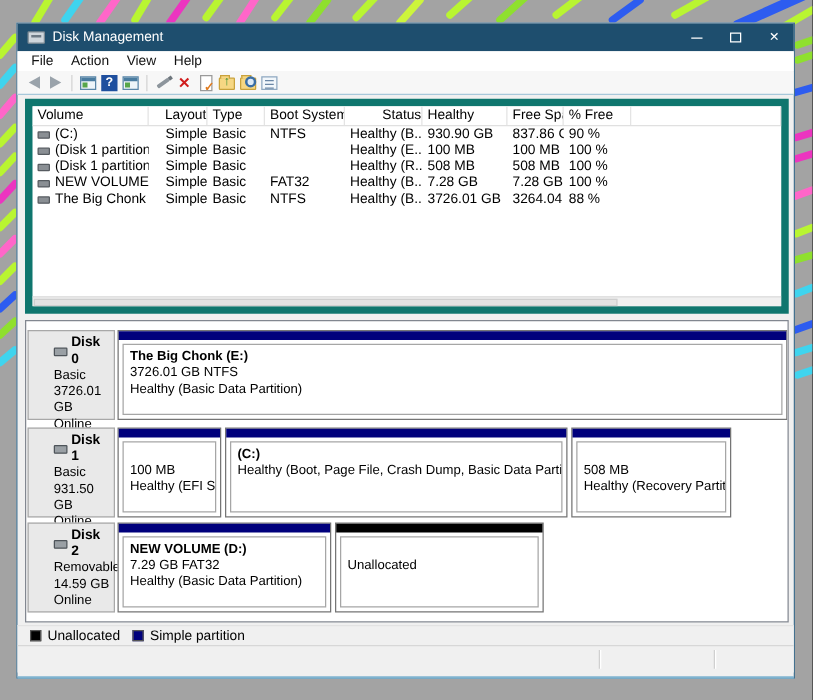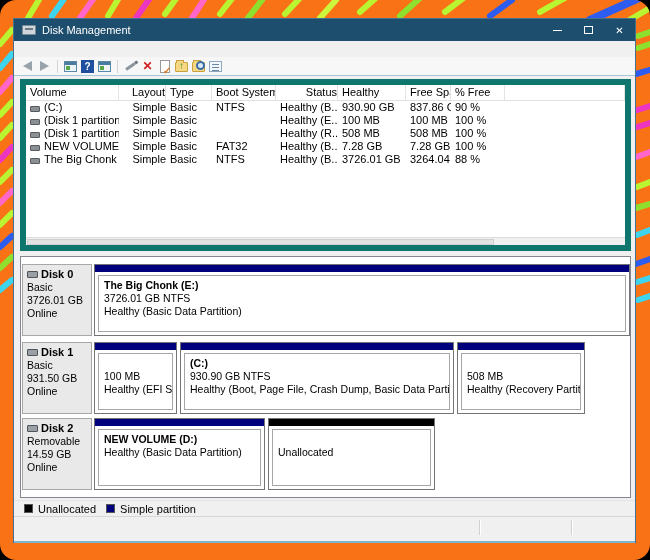--- a/index.html
+++ b/index.html
@@ -1,18 +1,18 @@
 <!DOCTYPE html>
 <html><head>
 <meta charset="utf-8">
 <style>
   html,body{margin:0;padding:0;background:#000;}
   *{box-sizing:border-box;}
-  #stage{position:relative;width:650px;height:560px;background:#f97316;overflow:hidden;
-         font-family:"Liberation Sans",sans-serif;border-radius:16px;-webkit-font-smoothing:antialiased;}
+  #stage{position:relative;width:650px;height:560px;background:#a3a3a3;overflow:hidden;
+         font-family:"Liberation Sans",sans-serif;-webkit-font-smoothing:antialiased;}
   #doodles{position:absolute;left:0;top:0;}
 
   
   #win{position:absolute;left:13px;top:18px;width:623px;height:525px;
        background:#f0f0f0;border:1px solid #44718f;}
   #win::after{content:"";position:absolute;left:0;right:0;bottom:-1px;height:2px;background:#7fb3cf;}
 
   
   .titlebar{position:absolute;left:0;top:0;right:0;height:22px;background:#1e4e6e;
             display:flex;align-items:center;color:#fff;font-size:11px;}
@@ -65,21 +65,21 @@
   .vol-ico{display:inline-block;width:10px;height:6px;background:#8a8f94;border:1px solid #565b60;
            border-radius:1px;margin:0 4px -1px 0;}
   .hscroll{position:absolute;left:0;right:0;bottom:0;height:8px;background:#f0f0f0;border-top:1px solid #dcdcdc;}
   .hthumb{position:absolute;left:1px;top:1px;height:6px;width:78%;background:#e2e2e2;border:1px solid #cfcfcf;}
 
   
   .graph-pane{position:absolute;left:6px;top:237px;width:611px;height:242px;background:#fff;
               border:1px solid #828790;overflow:hidden;}
   .disk-row{position:absolute;left:0;right:0;height:72px;}
   .disk-cell{position:absolute;left:1px;top:0;width:70px;height:72px;background:#e9e9e9;
-             border:1px solid #a8a8a8;padding:3px 2px 0 4px;font-size:10.5px;line-height:13px;color:#000;}
+             border:1px solid #a8a8a8;padding:3px 2px 0 20px;font-size:10.5px;line-height:13px;color:#000;}
   .disk-cell .dname{font-weight:bold;display:flex;align-items:center;gap:3px;font-size:11px;}
   .disk-ico{display:inline-block;width:11px;height:7px;background:#9aa0a5;border:1px solid #4e545a;border-radius:1px;}
   .part{position:absolute;top:0;height:72px;border:1px solid #757575;background:#fff;}
   .pbar{height:7px;background:#00007c;}
   .pbar.unalloc{background:#000;}
   .pinner{position:absolute;left:3px;right:3px;top:10px;bottom:3px;border:1px solid #a6a6a6;
           background:#fff;padding:3px 2px 0 5px;overflow:hidden;font-size:10.5px;line-height:13px;color:#000;}
   .pl1{font-weight:bold;white-space:nowrap;min-height:13px;}
   .pl2,.pl3{white-space:nowrap;min-height:13px;}
 
@@ -159,20 +159,26 @@
           </div>
         <div class="cap-btn">
             <span class="glyph-max"></span>
           </div>
         <div class="cap-btn">
             <span>✕</span>
           </div>
       </div>
     </div>
 
+    <div class="menubar">
+      <span class="menu-item">File</span>
+      <span class="menu-item">Action</span>
+      <span class="menu-item">View</span>
+      <span class="menu-item">Help</span>
+    </div>
 
     <div class="toolbar">
       <span class="tbi">
           <span class="arrow-l"></span>
         </span>
       <span class="tbi">
           <span class="arrow-r"></span>
         </span>
       <span class="tb-sep"></span>
       <span class="tbi">
@@ -311,21 +317,20 @@
           <div class="pinner">
             <div class="pl1"></div>
             <div class="pl2">100 MB</div>
             <div class="pl3">Healthy (EFI System Partition)</div>
           </div>
         </div>
         <div class="part" style="left:159px;width:274px;">
           <div class="pbar"></div>
           <div class="pinner">
             <div class="pl1">(C:)</div>
-            <div class="pl2">930.90 GB NTFS</div>
             <div class="pl3">Healthy (Boot, Page File, Crash Dump, Basic Data Partition)</div>
           </div>
         </div>
         <div class="part" style="left:436px;width:128px;">
           <div class="pbar"></div>
           <div class="pinner">
             <div class="pl1"></div>
             <div class="pl2">508 MB</div>
             <div class="pl3">Healthy (Recovery Partition)</div>
           </div>
@@ -339,20 +344,21 @@
               <span>Disk 2</span>
             </div>
           <div>Removable</div>
           <div>14.59 GB</div>
           <div>Online</div>
         </div>
         <div class="part" style="left:73px;width:171px;">
           <div class="pbar"></div>
           <div class="pinner">
             <div class="pl1">NEW VOLUME  (D:)</div>
+            <div class="pl2">7.29 GB FAT32</div>
             <div class="pl3">Healthy (Basic Data Partition)</div>
           </div>
         </div>
         <div class="part" style="left:247px;width:167px;">
           <div class="pbar unalloc"></div>
           <div class="pinner">
             <div class="pl1"></div>
             <div class="pl3">Unallocated</div>
           </div>
         </div>

